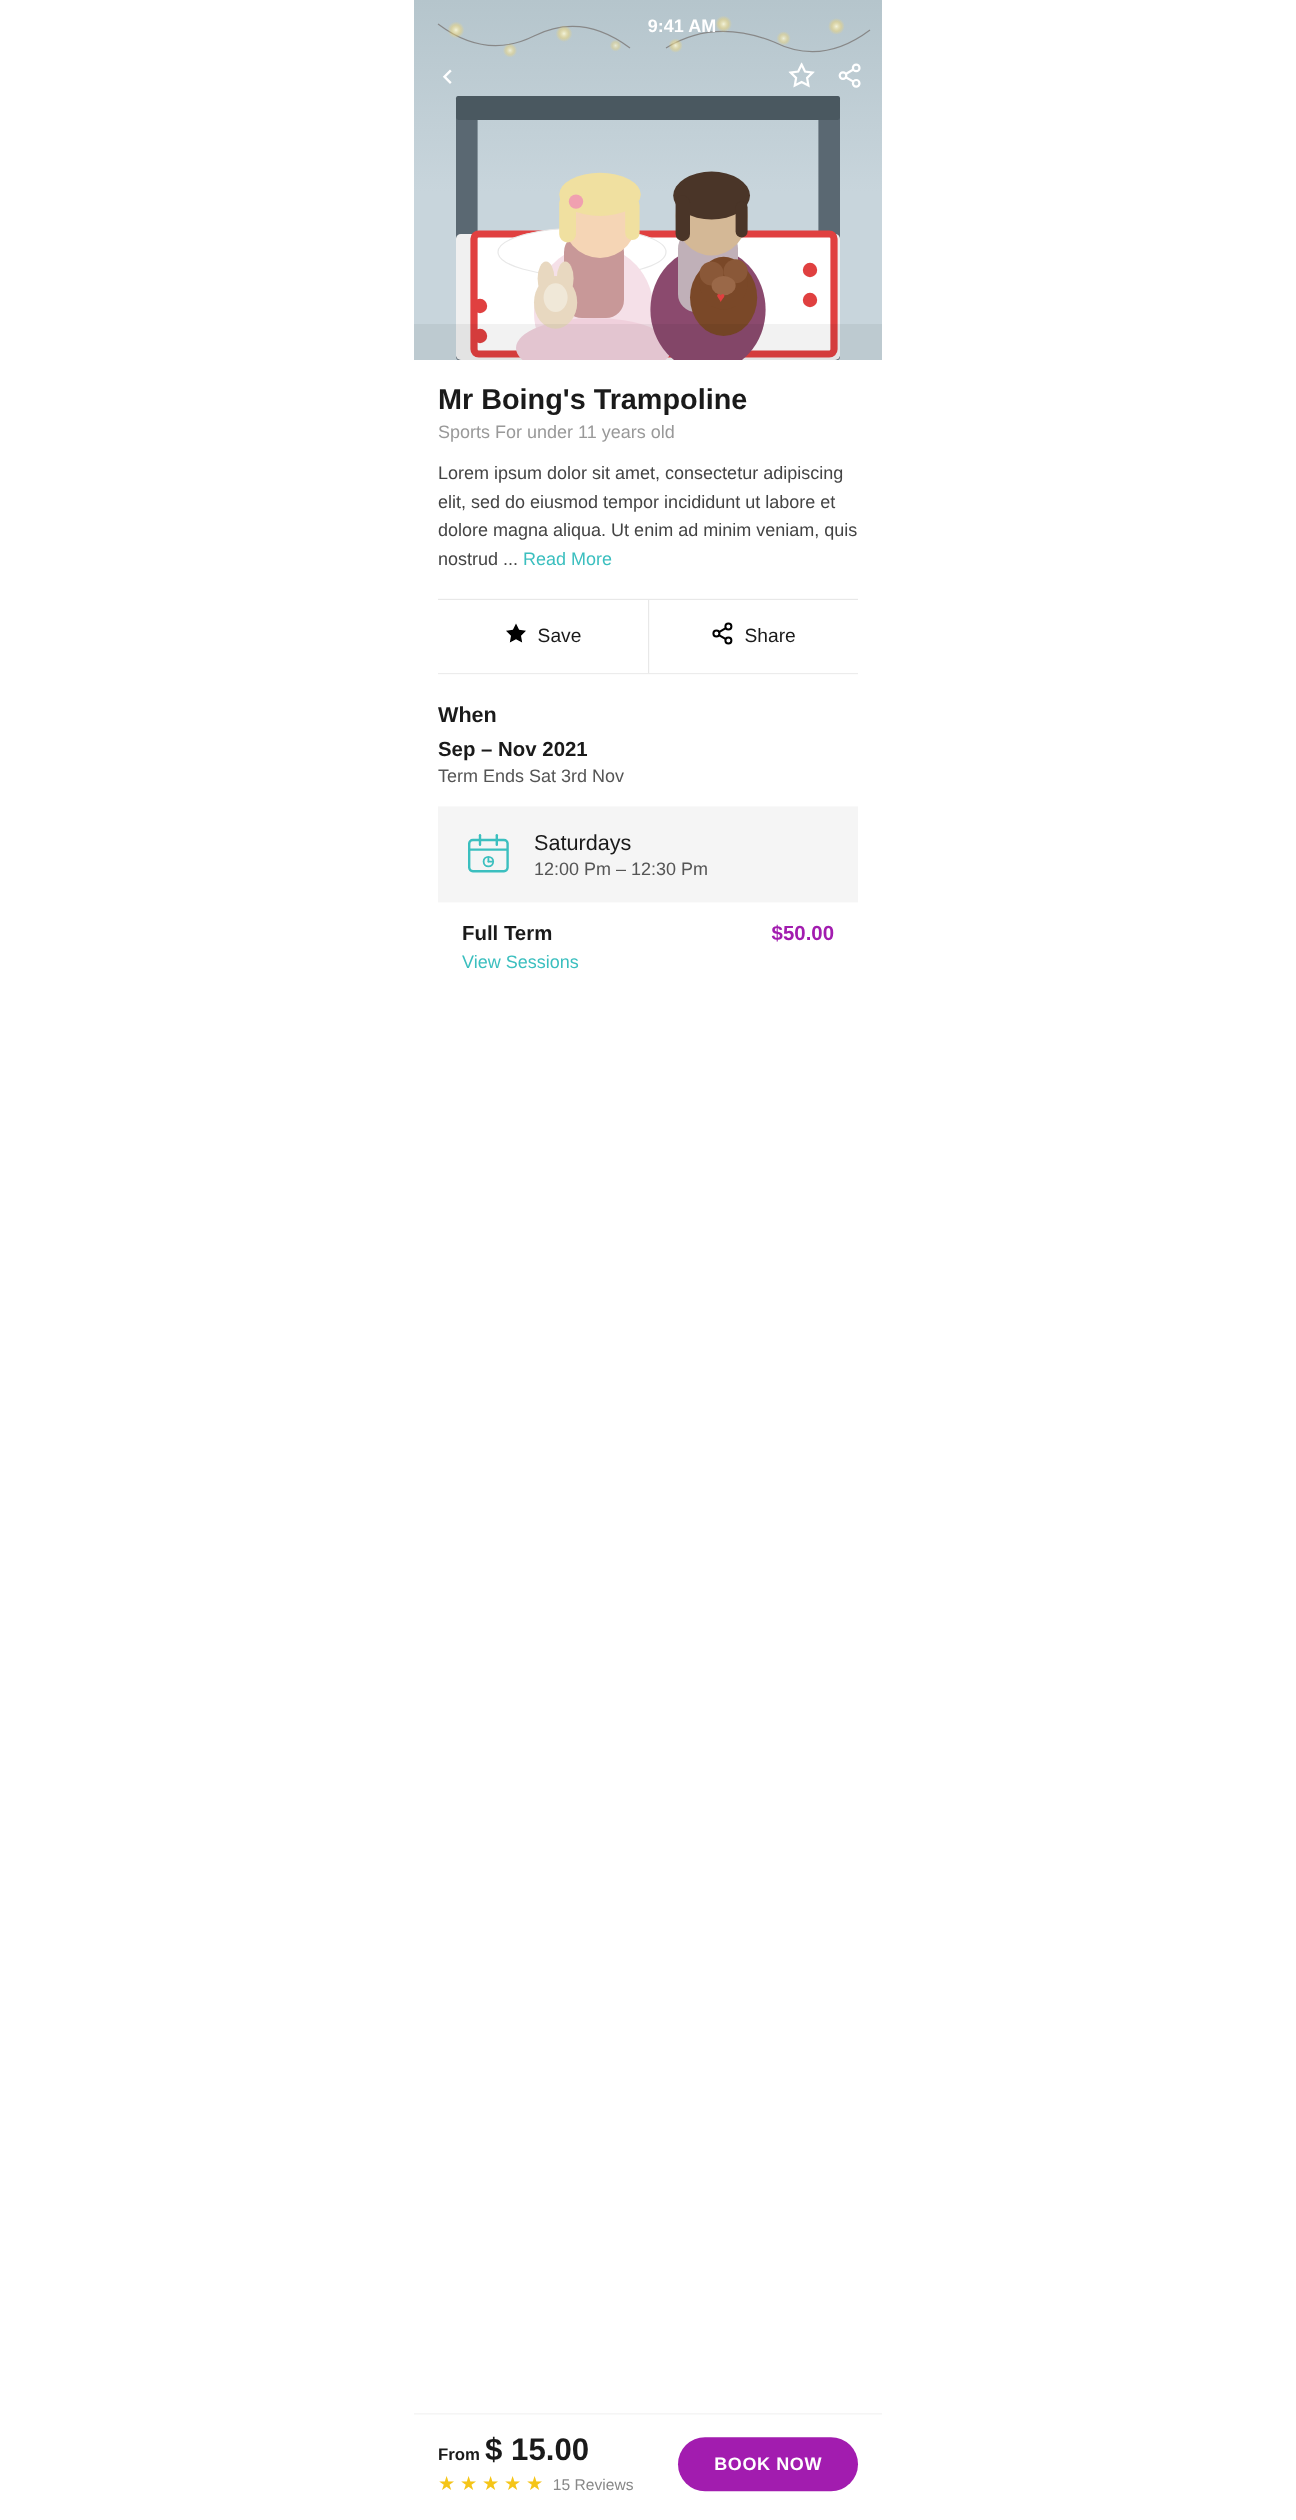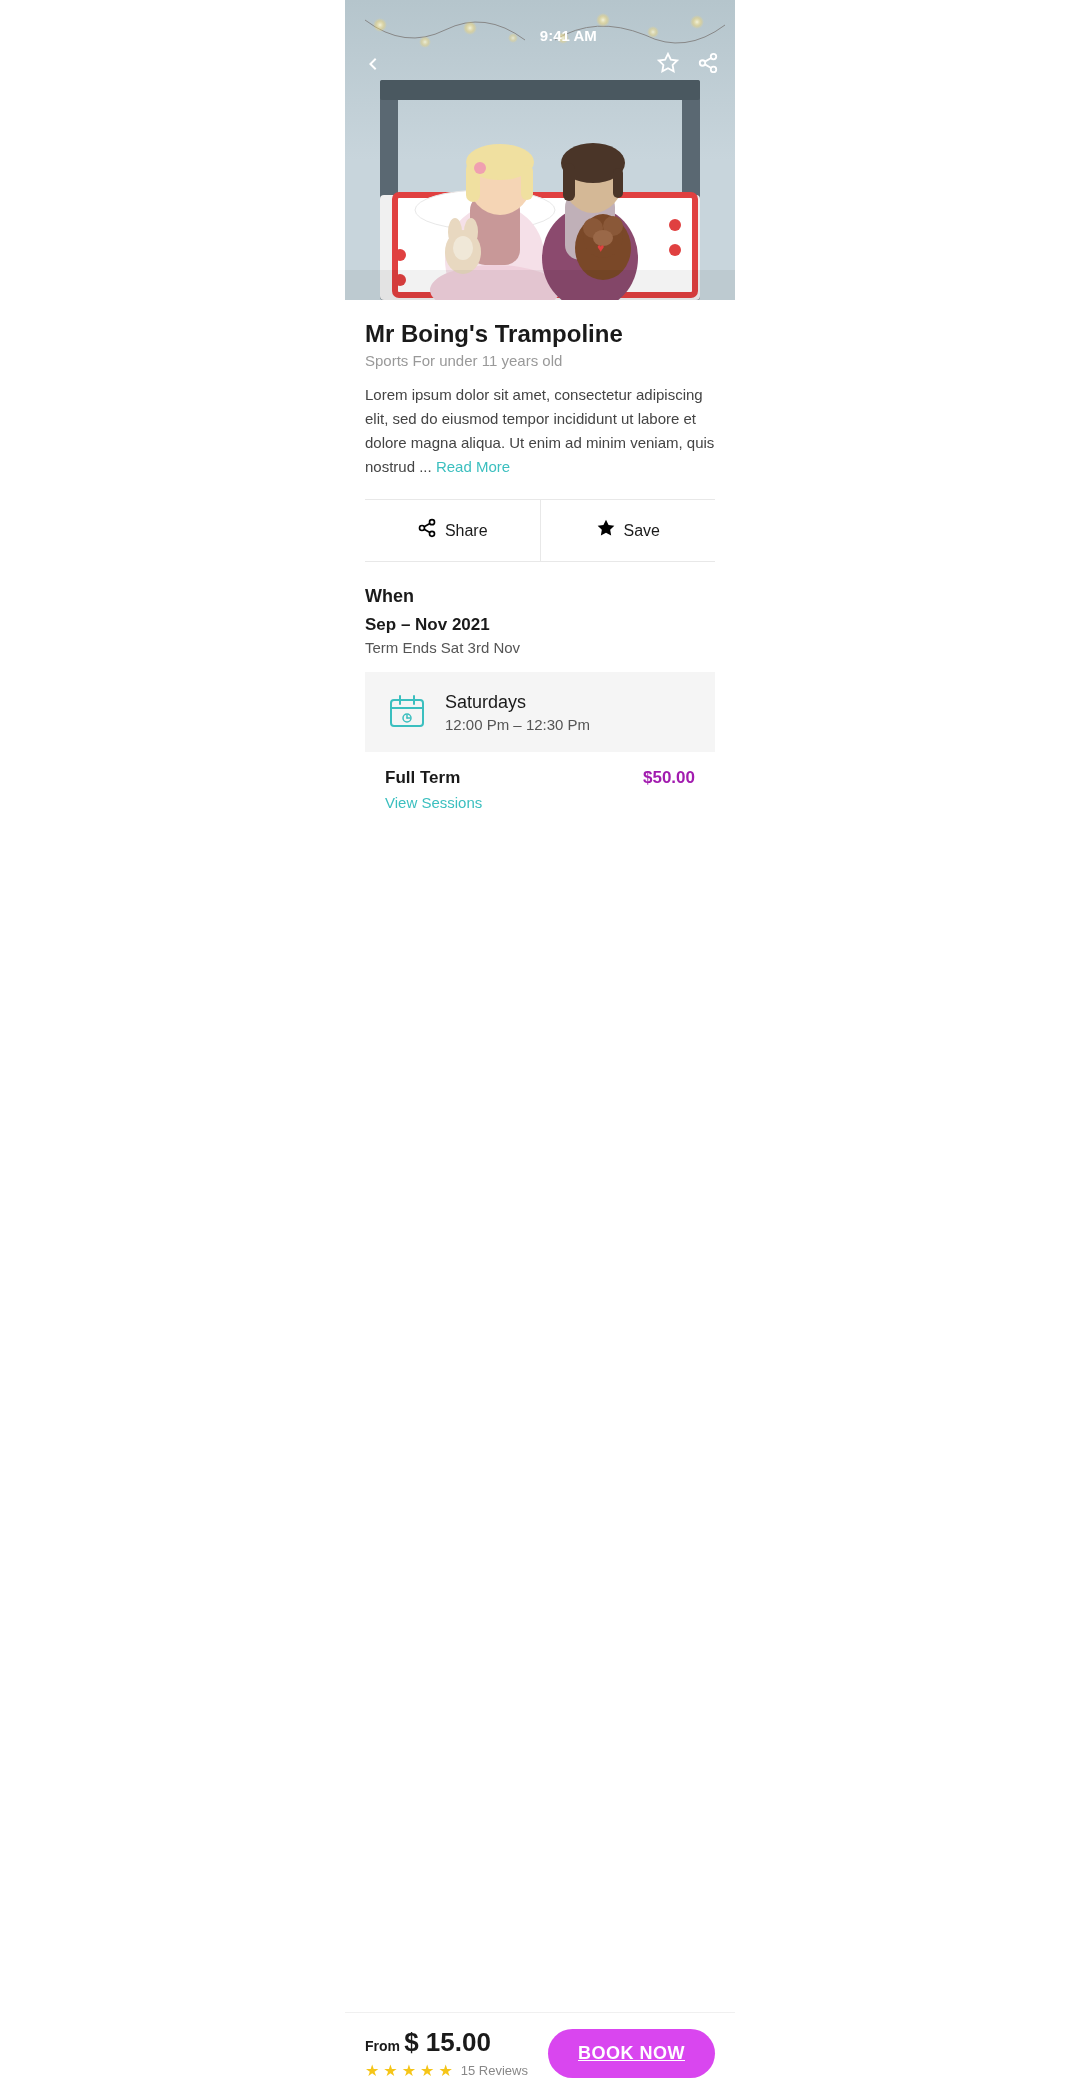--- a/index.html
+++ b/index.html
@@ -20,21 +20,20 @@
       top: 0; left: 0; right: 0;
       height: 44px;
       display: flex;
       align-items: center;
       justify-content: space-between;
       padding: 0 16px;
       z-index: 10;
       color: #fff;
       font-size: 13px;
       font-weight: 500;
-      margin-top: 13px;
     }
     .status-left { display: flex; align-items: center; gap: 5px; }
     .status-dots { display: flex; gap: 4px; }
     .dot { width: 8px; height: 8px; border-radius: 50%; background: #fff; }
     .dot.empty { background: transparent; border: 1.5px solid #fff; }
     .status-center { font-size: 15px; font-weight: 600; }
     .status-right { display: flex; align-items: center; gap: 5px; font-size: 13px; }
     .battery {
       width: 22px; height: 12px;
       border: 1.5px solid #fff;
@@ -268,30 +267,29 @@
     .star-icon {
       color: #f5c518;
       font-size: 16px;
     }
     .reviews-count {
       font-size: 13px;
       color: #888;
       margin-left: 4px;
     }
     .book-btn {
-      background: #d946ef;
+      background: #a21caf;
       color: #fff;
       border: none;
       border-radius: 30px;
       padding: 14px 30px;
-      font-size: 18px;
+      font-size: 15px;
       font-weight: 700;
       letter-spacing: 0.5px;
       cursor: pointer;
-      text-decoration: underline;
     }
 
     
     .bottom-spacer {
       height: 100px;
     }
 
     
     .hero-svg {
       position: absolute;
@@ -440,40 +438,40 @@
 
 <div class="content">
   <h1 class="activity-title">Mr Boing's Trampoline</h1>
   <p class="activity-subtitle">Sports For under 11 years old</p>
   <p class="activity-description">
     <span>Lorem ipsum dolor sit amet, consectetur adipiscing elit, sed do eiusmod tempor incididunt ut labore et dolore magna aliqua. Ut enim ad minim veniam, quis nostrud ...</span>
     <span class="read-more">Read More</span>
   </p>
 
   <div class="action-row">
+    <button class="action-btn">
+      <span class="icon">
+        <svg width="20" height="20" viewBox="0 0 24 24" fill="black">
+          <polygon points="12 2 15.09 8.26 22 9.27 17 14.14 18.18 21.02 12 17.77 5.82 21.02 7 14.14 2 9.27 8.91 8.26 12 2"></polygon>
+        </svg>
+      </span>
+      <span>Save</span>
+    </button>
     <button class="action-btn">
       <span class="icon">
         <svg width="20" height="20" viewBox="0 0 24 24" fill="none" stroke="black" stroke-width="2">
           <circle cx="18" cy="5" r="3"></circle>
             <circle cx="6" cy="12" r="3"></circle>
             <circle cx="18" cy="19" r="3"></circle>
           <line x1="8.59" y1="13.51" x2="15.42" y2="17.49"></line>
           <line x1="15.41" y1="6.51" x2="8.59" y2="10.49"></line>
         </svg>
       </span>
       <span>Share</span>
     </button>
-    <button class="action-btn">
-      <span class="icon">
-        <svg width="20" height="20" viewBox="0 0 24 24" fill="black">
-          <polygon points="12 2 15.09 8.26 22 9.27 17 14.14 18.18 21.02 12 17.77 5.82 21.02 7 14.14 2 9.27 8.91 8.26 12 2"></polygon>
-        </svg>
-      </span>
-      <span>Save</span>
-    </button>
   </div>
 </div>
 
 <div class="when-section">
   <h2 class="section-heading">When</h2>
   <p class="date-range">Sep – Nov 2021</p>
   <p class="term-end">Term Ends Sat 3rd Nov</p>
 
   <div class="schedule-card">
     <div class="schedule-icon">

